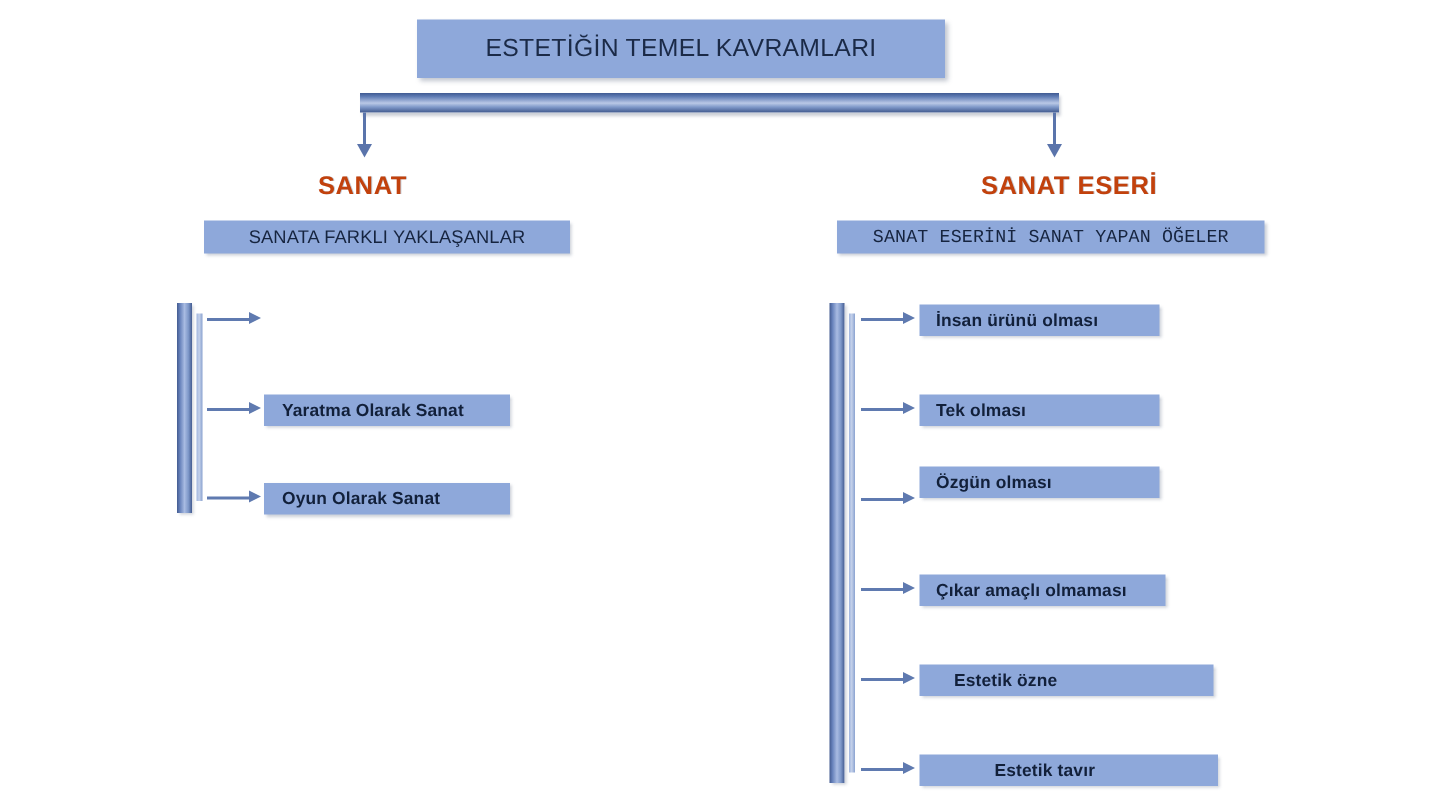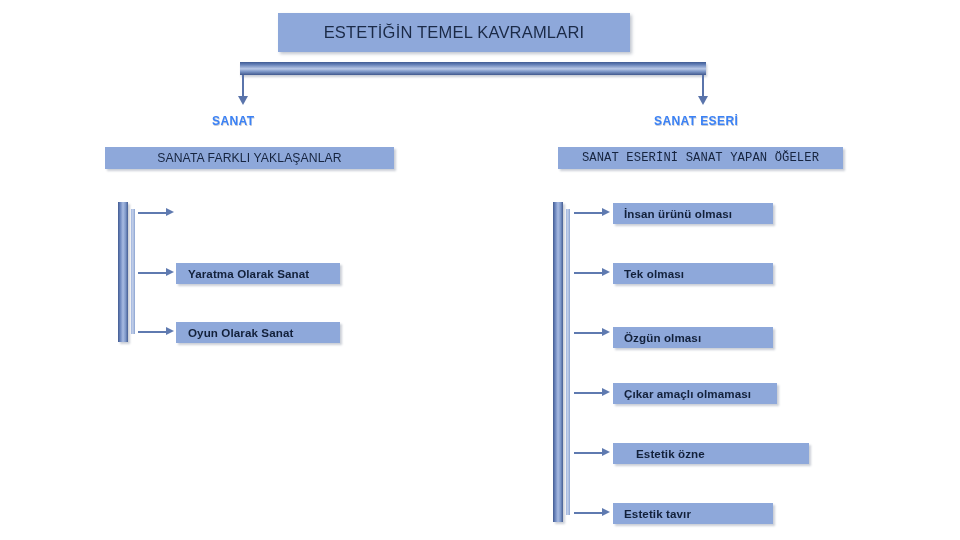--- a/index.html
+++ b/index.html
@@ -79,23 +79,23 @@
     border-right: 5px solid transparent;
     border-top: 9px solid #5a74ab;
     top: 96px;
   }
   .stem-head.left  { left: 238px; }
   .stem-head.right { left: 698px; }
 
   
   .branch-label {
     position: absolute;
-    font-size: 12px;
+    font-size: 17px;
     font-weight: bold;
-    color: #3b82f6;
+    color: #c2410c;
     letter-spacing: 0.4px;
     white-space: nowrap;
     text-shadow: 0.6px 0.6px 0 rgba(150,160,180,0.55);
   }
   .branch-label.left  { left: 212px; top: 114px; }
   .branch-label.right { left: 654px; top: 114px; }
 
   
   .subhead-box {
     position: absolute;
@@ -105,21 +105,21 @@
     align-items: center;
     justify-content: center;
   }
   .subhead-box .subhead-text {
     font-size: 12.2px;
     font-weight: normal;
     color: #16243f;
     white-space: nowrap;
     letter-spacing: 0.1px;
   }
-  .subhead-box.left  { left: 105px; top: 147px; width: 289px; height: 22px; }
+  .subhead-box.left  { left: 136px; top: 147px; width: 244px; height: 22px; }
   .subhead-box.right { left: 558px; top: 147px; width: 285px; height: 22px; font-family: Liberation Mono, monospace; }
 
   
   .spine {
     position: absolute;
     width: 10px;
     background: linear-gradient(to right,
       #435b90 0%,
       #6782bb 20%,
       #a8bbe2 50%,
@@ -244,21 +244,21 @@
       <div class="head" style="left:28px;"></div>
   </div>
   <div class="item-box right" style="top:263px; width:160px;">
     <span class="item-text">Tek olması</span>
   </div>
 
   <div class="arrow" style="left:574px; top:328px; width:36px;">
     <div class="shaft" style="width:28px;"></div>
       <div class="head" style="left:28px;"></div>
   </div>
-  <div class="item-box right" style="top:327px; width:160px;">
+  <div class="item-box right" style="top:311px; width:160px;">
     <span class="item-text">Özgün olması</span>
   </div>
 
   <div class="arrow" style="left:574px; top:388px; width:36px;">
     <div class="shaft" style="width:28px;"></div>
       <div class="head" style="left:28px;"></div>
   </div>
   <div class="item-box right" style="top:383px; width:164px;">
     <span class="item-text">Çıkar amaçlı olmaması</span>
   </div>
@@ -268,17 +268,17 @@
       <div class="head" style="left:28px;"></div>
   </div>
   <div class="item-box right" style="top:443px; width:184px;padding-left:12px;">
     <span class="item-text">Estetik özne</span>
   </div>
 
   <div class="arrow" style="left:574px; top:508px; width:36px;">
     <div class="shaft" style="width:28px;"></div>
       <div class="head" style="left:28px;"></div>
   </div>
-  <div class="item-box right" style="top:503px; width:160px;">
+  <div class="item-box right" style="top:503px; width:160px;padding-left:39px;">
     <span class="item-text">Estetik tavır</span>
   </div>
 
 </div>
 
 </body></html>

